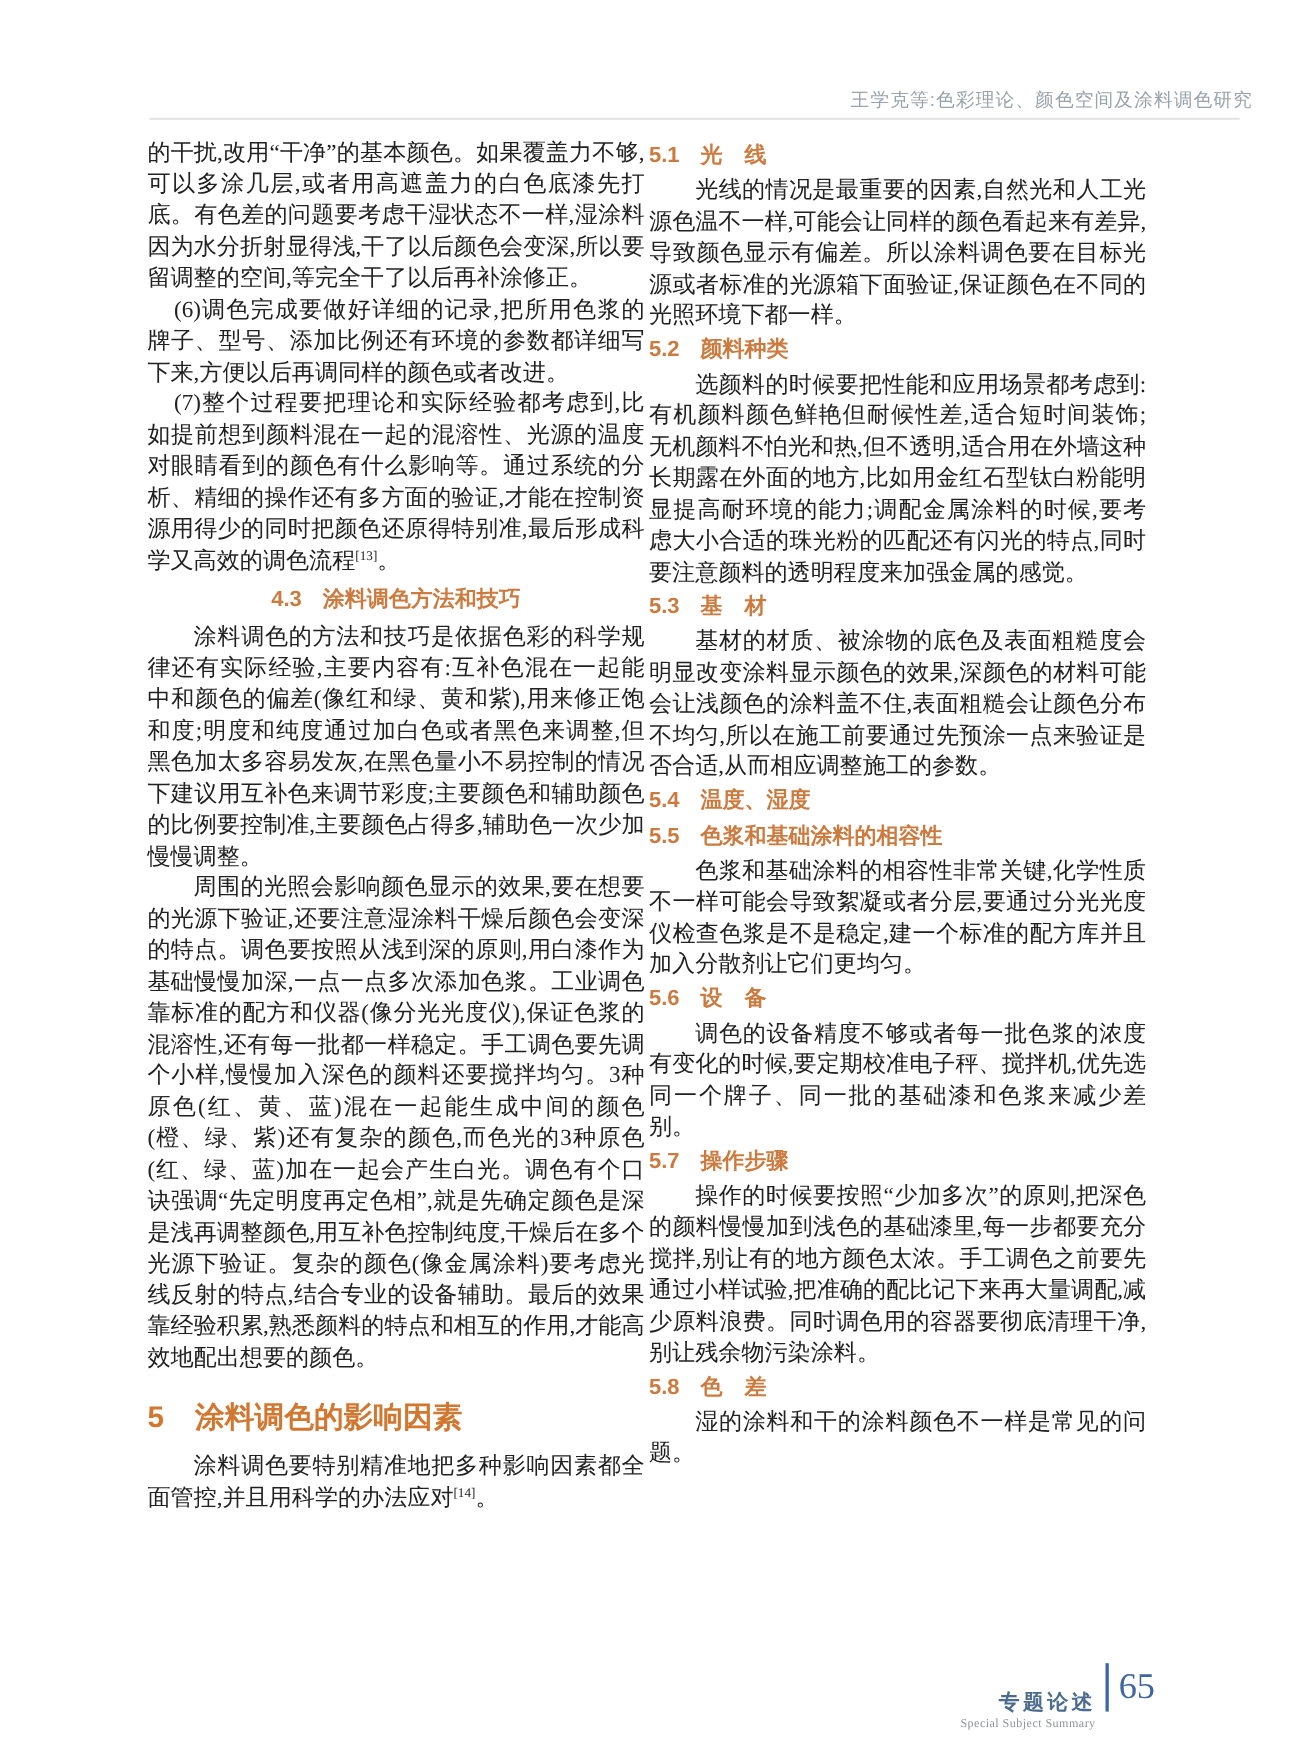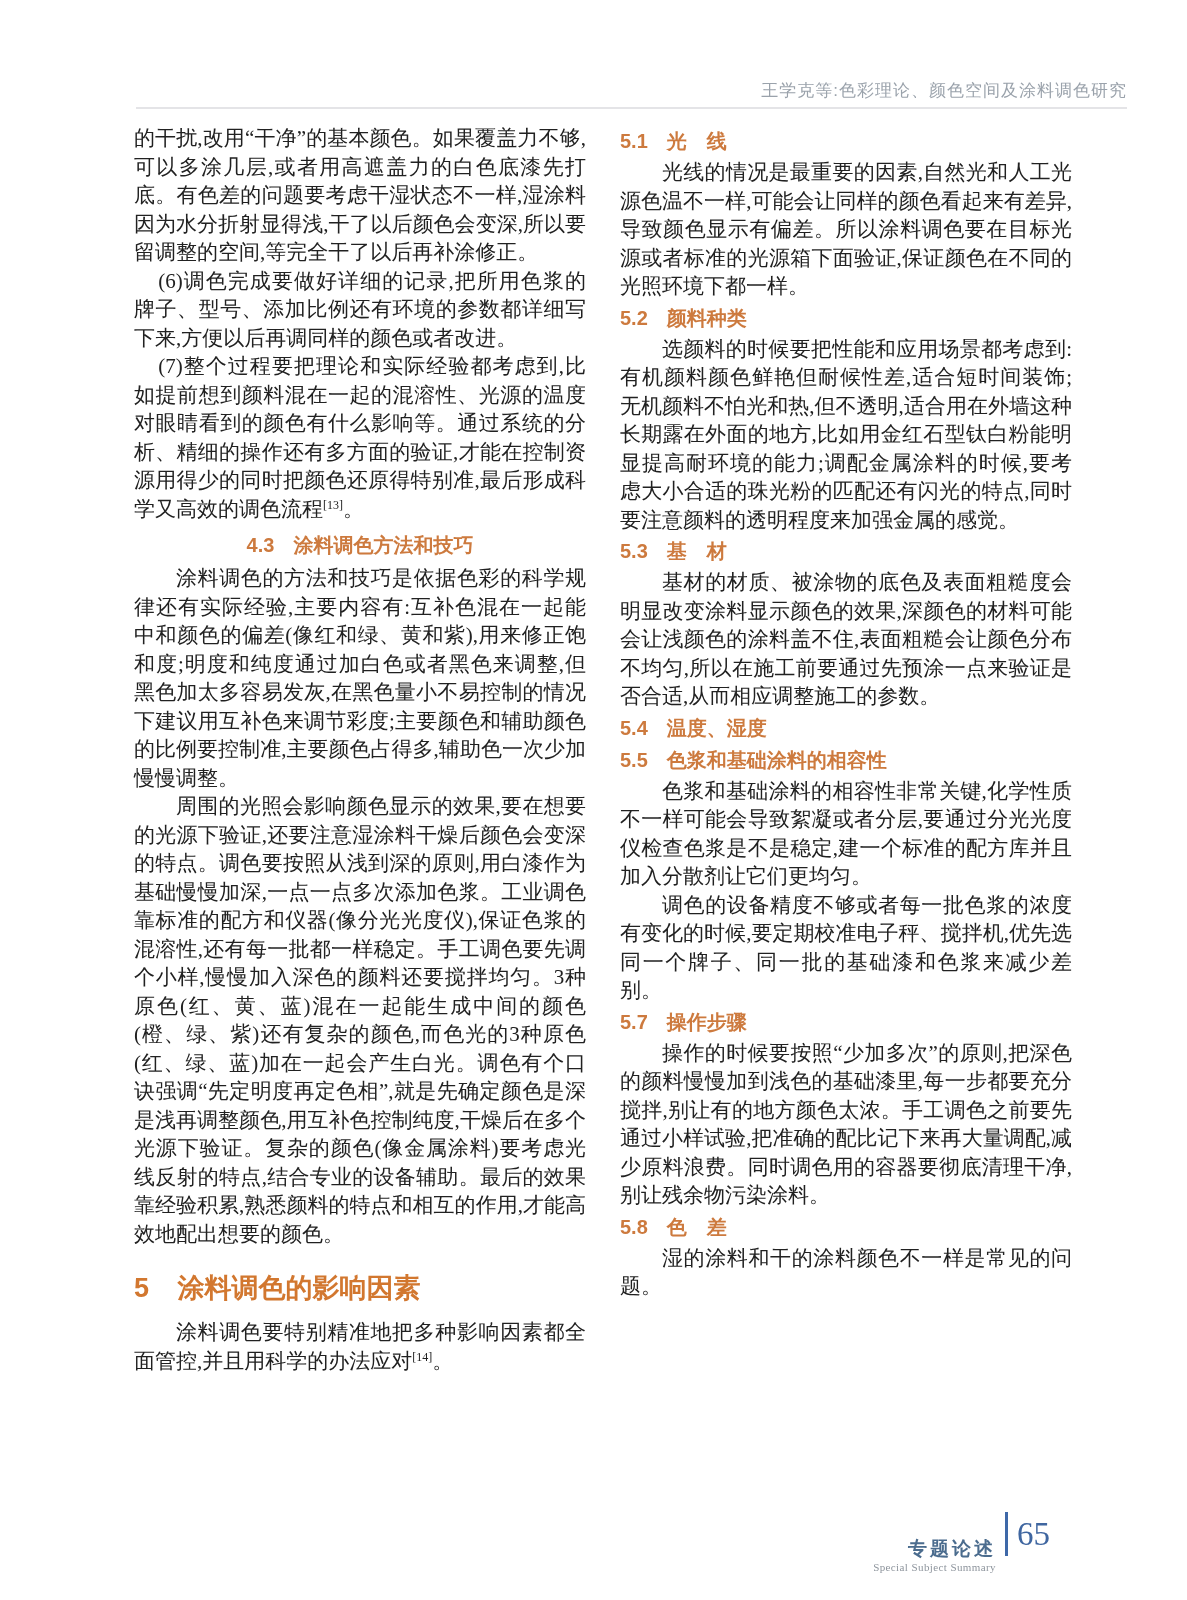--- a/index.html
+++ b/index.html
@@ -1,28 +1,28 @@
 <!DOCTYPE html>
 <html lang="zh"><head>
 <meta charset="utf-8">
 <style>
   html,body { margin:0; padding:0; background:#ffffff; }
   .page {
     position:relative; width:1187px; height:1600px; background:#ffffff;
     font-family:"Liberation Serif","DejaVu Serif",serif; color:#212121; overflow:hidden;
   }
   .running-title {
-    position:absolute; top:79px; left:136px; right:60px; text-align:right;
+    position:absolute; top:79px; left:136px; right:48px; text-align:right;
     font-family:"Liberation Sans","DejaVu Sans",sans-serif;
     font-size:17px; color:#9aa2ab; letter-spacing:1px;
   }
   .header-rule { position:absolute; top:107px; left:136px; right:60px; height:2px; background:#e4e4e7; }
   .col { position:absolute; top:124px; width:452px; text-align:justify; }
   .col-left  { left:134px; }
-  .col-right { left:620px; }
+  .col-right { left:590px; }
   p.body { margin:0; font-size:21px; line-height:28.5px; color:#212121; }
   .ind2 { text-indent:2em; }
   .ind1 { text-indent:1.15em; }
   sup.note { font-size:12px; line-height:0; vertical-align:7px; }
   h3.sub {
     margin:3px 0 2px; font-family:"Liberation Sans","DejaVu Sans",sans-serif;
     font-weight:bold; font-size:20px; line-height:29px; color:#cd7a3e; text-align:left;
   }
   h3.sub .num { margin-right:0.95em; }
   h3.sub43 { margin-top:8px; margin-bottom:4px;text-align:center; }
@@ -73,20 +73,21 @@
     <p class="body ind2">选颜料的时候要把性能和应用场景都考虑到:有机颜料颜色鲜艳但耐候性差,适合短时间装饰;无机颜料不怕光和热,但不透明,适合用在外墙这种长期露在外面的地方,比如用金红石型钛白粉能明显提高耐环境的能力;调配金属涂料的时候,要考虑大小合适的珠光粉的匹配还有闪光的特点,同时要注意颜料的透明程度来加强金属的感觉。</p>
 
     <h3 class="sub"><span class="num">5.3</span><span>基　材</span></h3>
     <p class="body ind2">基材的材质、被涂物的底色及表面粗糙度会明显改变涂料显示颜色的效果,深颜色的材料可能会让浅颜色的涂料盖不住,表面粗糙会让颜色分布不均匀,所以在施工前要通过先预涂一点来验证是否合适,从而相应调整施工的参数。</p>
 
     <h3 class="sub"><span class="num">5.4</span><span>温度、湿度</span></h3>
 
     <h3 class="sub"><span class="num">5.5</span><span>色浆和基础涂料的相容性</span></h3>
     <p class="body ind2">色浆和基础涂料的相容性非常关键,化学性质不一样可能会导致絮凝或者分层,要通过分光光度仪检查色浆是不是稳定,建一个标准的配方库并且加入分散剂让它们更均匀。</p>
 
+    <h3 class="sub"><span class="num">5.6</span><span>设　备</span></h3>
     <p class="body ind2">调色的设备精度不够或者每一批色浆的浓度有变化的时候,要定期校准电子秤、搅拌机,优先选同一个牌子、同一批的基础漆和色浆来减少差别。</p>
 
     <h3 class="sub"><span class="num">5.7</span><span>操作步骤</span></h3>
     <p class="body ind2">操作的时候要按照“少加多次”的原则,把深色的颜料慢慢加到浅色的基础漆里,每一步都要充分搅拌,别让有的地方颜色太浓。手工调色之前要先通过小样试验,把准确的配比记下来再大量调配,减少原料浪费。同时调色用的容器要彻底清理干净,别让残余物污染涂料。</p>
 
     <h3 class="sub"><span class="num">5.8</span><span>色　差</span></h3>
     <p class="body ind2">湿的涂料和干的涂料颜色不一样是常见的问题。</p>
   </div>
 
   <div class="footer">

